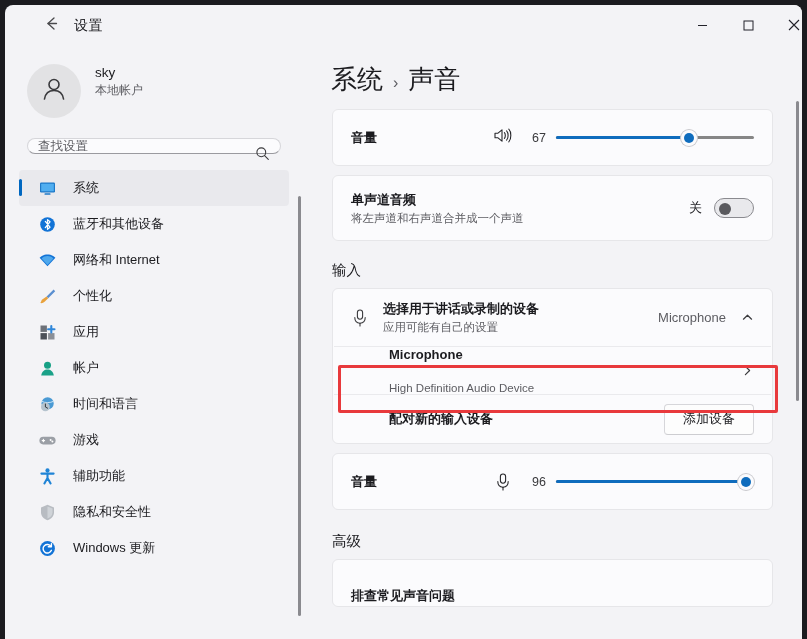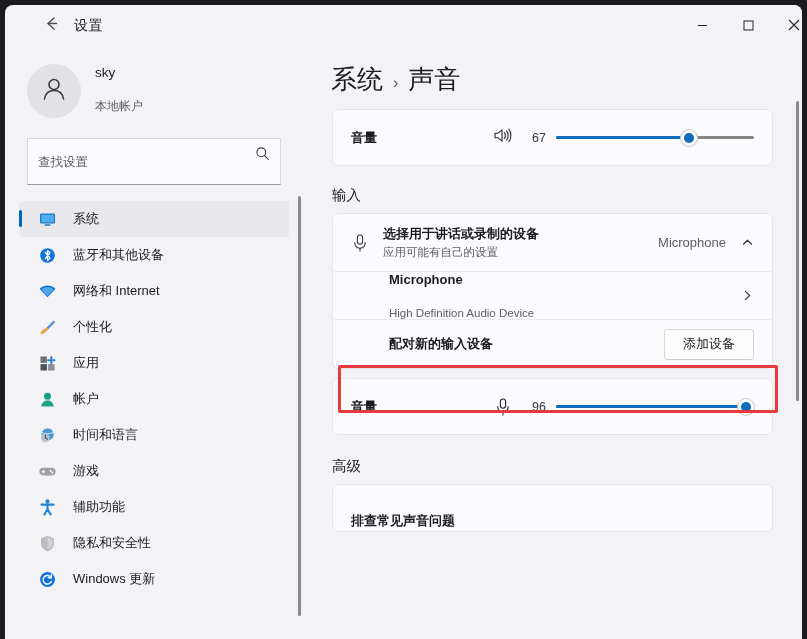--- a/index.html
+++ b/index.html
@@ -59,30 +59,30 @@
   }
   #avatar {
     width: 54px; height: 54px; border-radius: 50%;
     background: #e2e2e4;
     display: flex; align-items: center; justify-content: center;
     flex: none;
   }
   #avatar svg { stroke: #3a3a3d; }
   #profile-text { margin-left: 14px; }
   #profile-name { font-size: 13.5px; color: #1b1b1f; line-height: 17px; }
-  #profile-sub { font-size: 12px; color: #5d5d62; line-height: 17px; margin-top: 17px; }
+  #profile-sub { font-size: 12px; color: #5d5d62; line-height: 17px; margin-top: 1px; }
 
   #search-wrap {
     position: relative;
     margin: 20px 22px 0 22px;
-    height: 47px;
+    height: 16px;
     background: #fbfbfd;
     border: 1px solid #d6d6da;
     border-bottom: 1px solid #9a9a9f;
-    border-radius: 0;
+    border-radius: 8px;
     display: flex; align-items: center;
   }
   #search-input {
     border: none; outline: none; background: transparent;
     font-family: inherit; font-size: 12.5px; color: #1b1b1f;
     padding-left: 10px; width: 210px; height: 100%;
   }
   #search-input::placeholder { color: #5d5d62; }
   #search-icon { position: absolute; right: 10px; top: 7px; }
 
@@ -439,20 +439,33 @@
           <span class="slider-value">67</span>
           <span class="slider" style="width:198px;">
             <span class="slider-track"></span>
             <span class="slider-fill" style="width:67%;"></span>
             <span class="slider-thumb" style="left:calc(67% - 8px);"></span>
           </span>
         </span>
       </div>
     </div>
 
+    <div class="card" style="margin-top:9px;">
+      <div class="card-row" style="min-height:64px;">
+        <span>
+          <span class="row-title" style="display:block;">单声道音频</span>
+          <span class="row-sub" style="display:block;">将左声道和右声道合并成一个声道</span>
+        </span>
+        <span class="spacer"></span>
+        <span class="toggle-label">关</span>
+        <span class="toggle">
+          <span class="toggle-knob"></span>
+        </span>
+      </div>
+    </div>
 
     <div class="section-head">输入</div>
 
     <div class="card">
       <div class="card-row" style="min-height:57px;">
         <span style="display:flex;align-items:center;">
           <svg width="18" height="20" viewBox="0 0 18 20" fill="none" stroke="#3a3a3d" stroke-width="1.1">
             <rect x="6.4" y="2" width="5.2" height="9.2" rx="2.6"></rect>
             <path d="M3.8 9.6 C3.8 13.4 6.2 15.2 9 15.2 C11.8 15.2 14.2 13.4 14.2 9.6" stroke-linecap="round"></path>
             <path d="M9 15.2 V18" stroke-linecap="round"></path>

